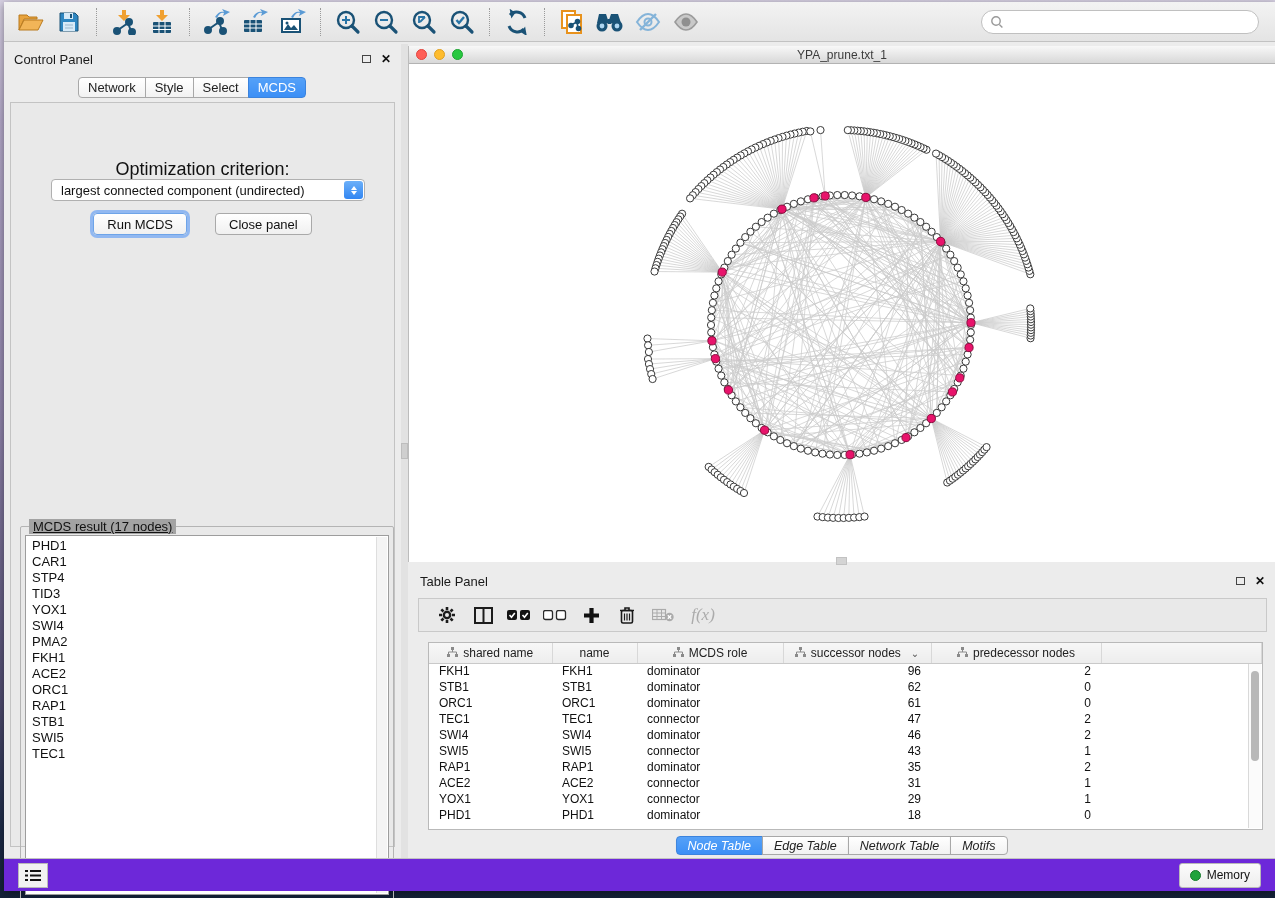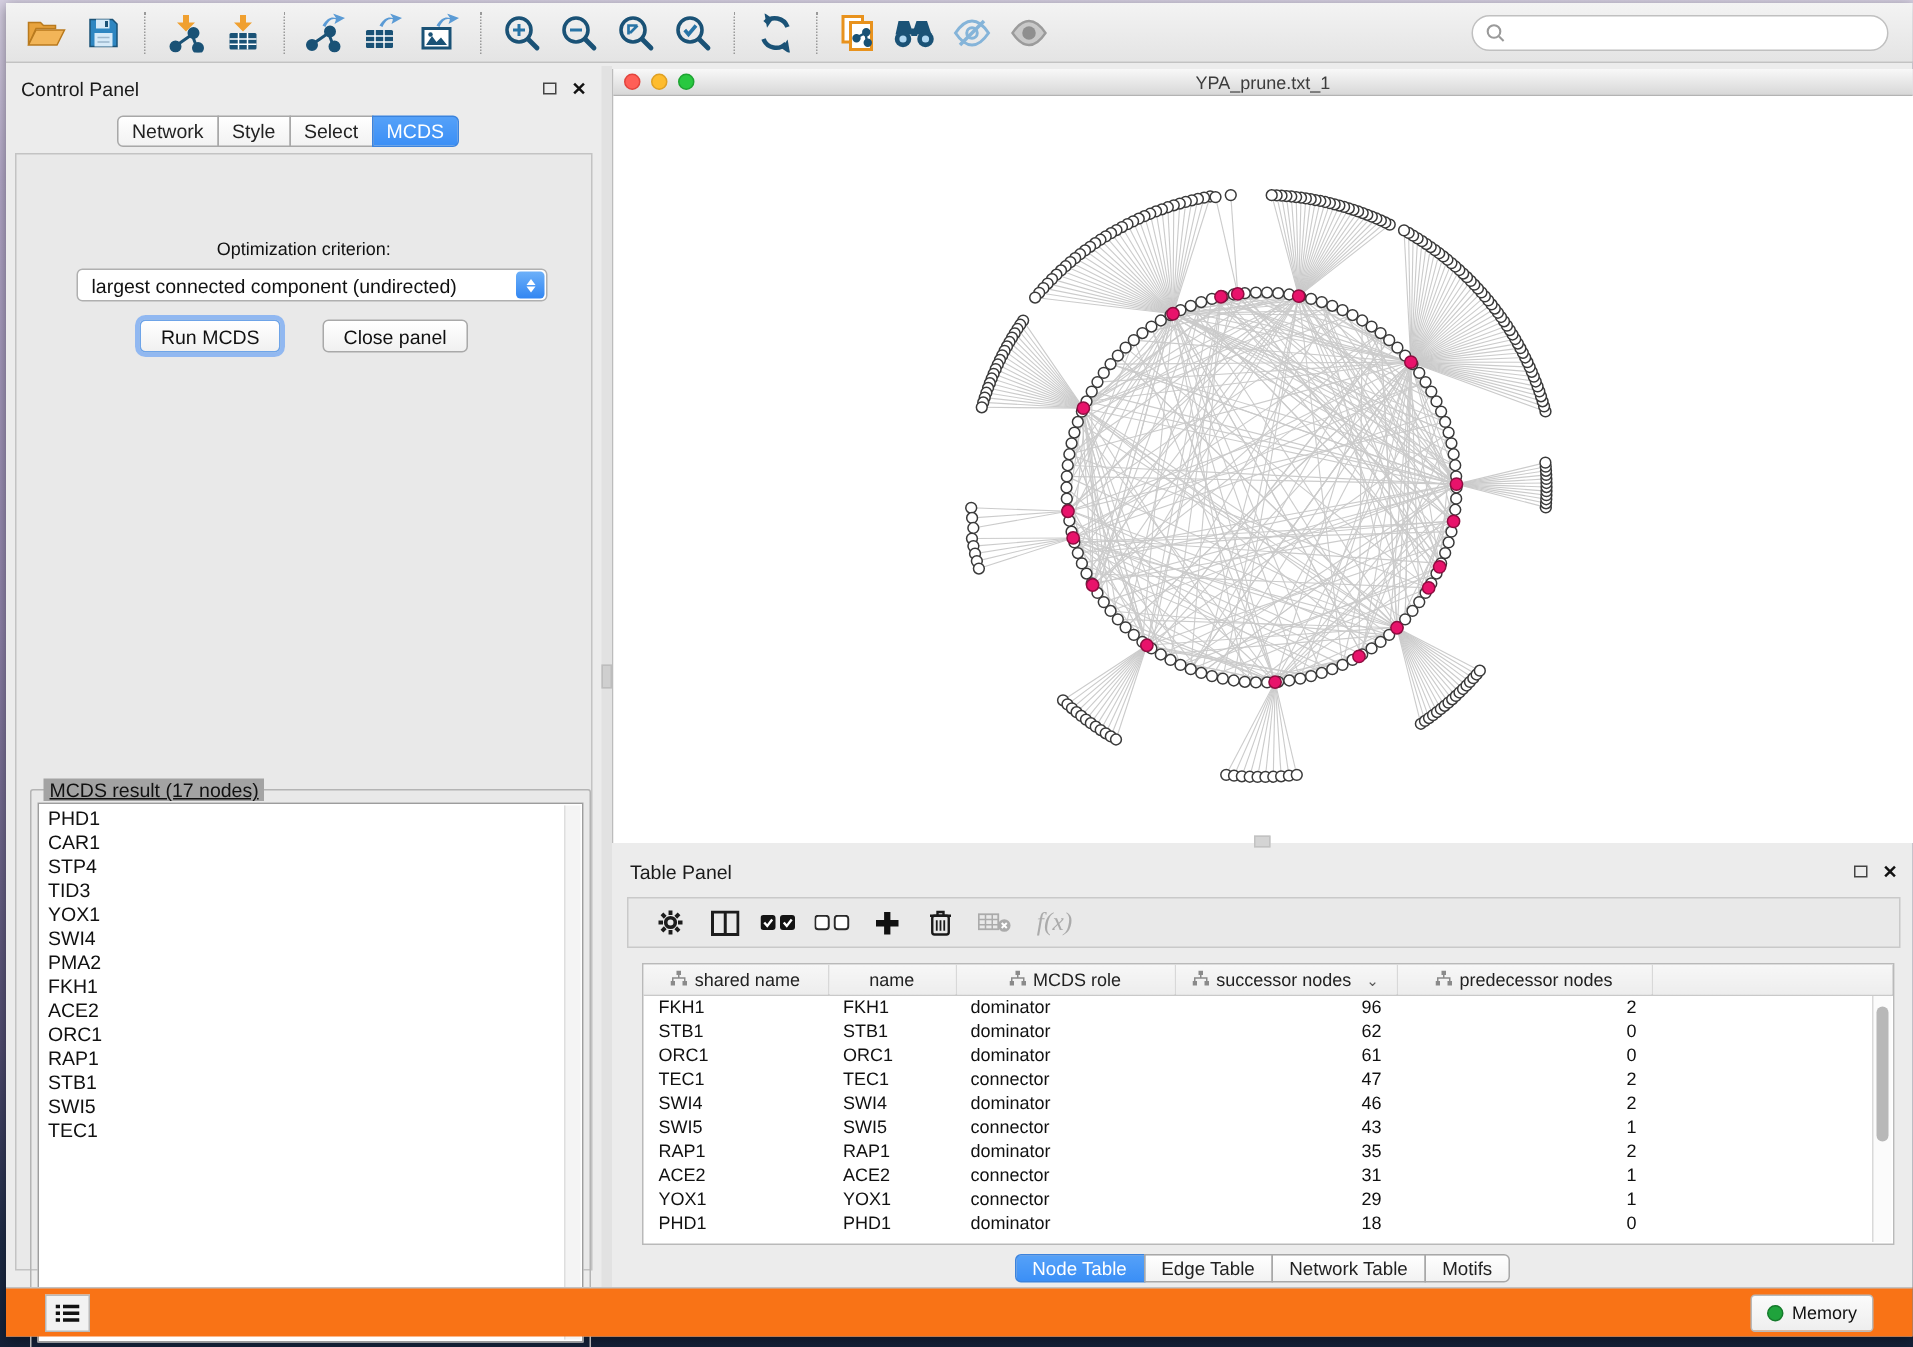--- a/index.html
+++ b/index.html
@@ -41,21 +41,21 @@
     height:21px; padding:0 9px; display:flex; align-items:center; font-size:13px; color:#222;
     background:linear-gradient(#ffffff,#f2f2f2); border:1px solid #a8a8a8; margin-left:-1px; cursor:default;
   }
   .seg:first-child { border-radius:4px 0 0 4px; margin-left:0; }
   .seg:last-child { border-radius:0 4px 4px 0; }
   .seg.active { background:linear-gradient(#55a1f8,#3b8ff6); color:#fff; border-color:#3b83dd; }
   .cp-content {
     position:absolute; left:6px; top:56px; width:385px; height:745px;
     background:#e9e9e9; border:1px solid #c3c3c3;
   }
-  .opt-label { position:absolute; top:56px; left:0; width:100%; text-align:center; font-size:12px; color:#111; }
+  .opt-label { position:absolute; top:56px; left:0; width:100%; text-align:center; font-size:18px; color:#111; }
   .dropdown {
     position:absolute; left:40px; top:76px; width:314px; height:22px; background:#fff;
     border:1px solid #b0b0b0; border-radius:4px; display:flex; align-items:center; font-size:13px; color:#111;
     padding-left:9px;
   }
   .dd-stepper {
     position:absolute; right:1px; top:1px; bottom:1px; width:19px; border-radius:3px;
     background:linear-gradient(#6cb0f9,#3286f2); display:flex; flex-direction:column; align-items:center; justify-content:center; gap:1px;
   }
   .dd-stepper i { width:0; height:0; border-left:3.5px solid transparent; border-right:3.5px solid transparent; }
@@ -113,25 +113,25 @@
     height:20px; background:linear-gradient(#f7f7f7,#ededed); border-bottom:1px solid #c9c9c9; border-right:1px solid #d8d8d8;
     font-weight:normal; font-size:12px; color:#222; text-align:center; position:relative; overflow:hidden; white-space:nowrap;
   }
   table.node-table th .hicon { margin-right:5px; vertical-align:-1px; }
   table.node-table th .sort { font-size:10px; color:#555; margin-left:10px; }
   table.node-table td { height:16px; padding:0 10px; white-space:nowrap; overflow:hidden; }
   td.num { text-align:right; }
   .table-vscroll { position:absolute; top:21px; right:1px; width:13px; bottom:1px; background:#fbfbfb; border-left:1px solid #d9d9d9; }
   .table-vthumb { position:absolute; left:2px; top:7px; width:8px; height:90px; background:#b8b8b8; border-radius:4px; }
   .tp-tabs { left:50%; transform:translateX(-50%); top:268px; }
-  .tp-tabs .seg { height:19px; font-size:12.5px; padding:0 11px; }
+  .tp-tabs .seg { height:19px; font-size:12.5px; padding:0 11px;font-style:italic; }
   
   .status-bar {
-    position:absolute; left:0; top:856px; width:1271px; height:33px; background:#f97316; border-top:1px solid #c2c2c2;
-    display:flex; align-items:center; padding:0 26px;
+    position:absolute; left:0; top:856px; width:1271px; height:33px; background:#6d28d9; border-top:1px solid #c2c2c2;
+    display:flex; align-items:center; padding:0 14px;
   }
   .status-left-btn { width:30px; height:25px; border:1px solid #b9b9b9; background:#f2f2f2; display:flex; align-items:center; justify-content:center; }
   .memory-btn {
     margin-left:auto; height:25px; border:1px solid #b9b9b9; background:linear-gradient(#fbfbfb,#eeeeee); border-radius:3px;
     display:flex; align-items:center; gap:6px; padding:0 10px; font-size:12px; color:#111;
   }
   .mem-dot { width:11px; height:11px; border-radius:50%; background:#1fa33c; border:1px solid #157a2b; }
   .x-icon { font-size:12px; font-weight:bold; color:#111; line-height:1; }
 </style>
 </head>

